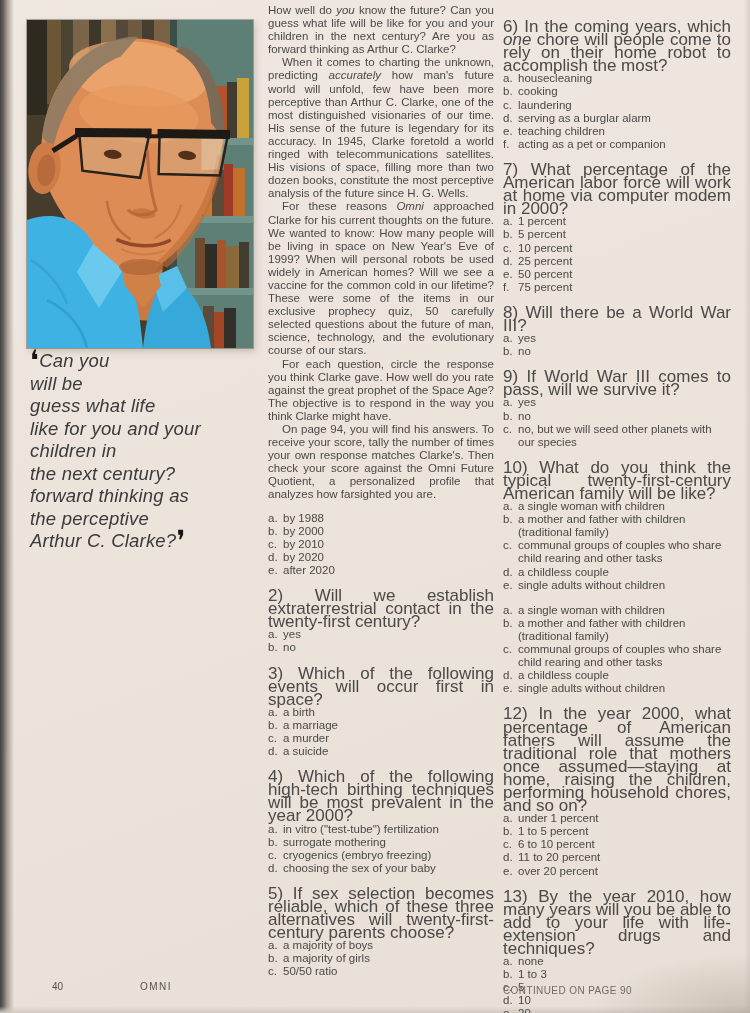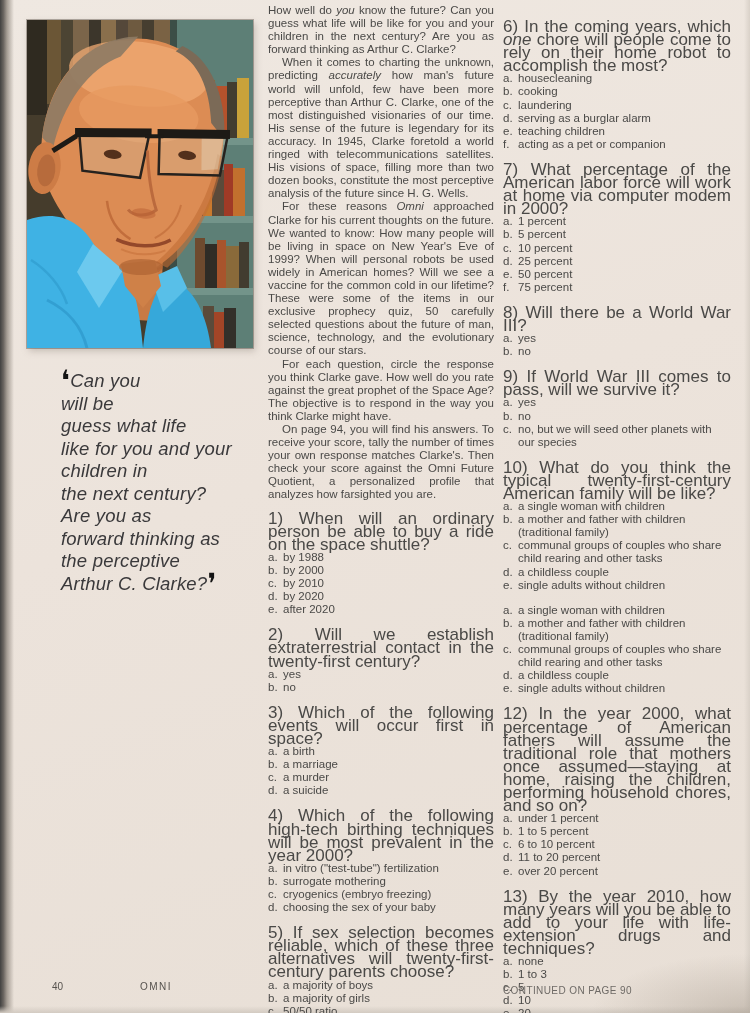--- a/index.html
+++ b/index.html
@@ -15,22 +15,22 @@
     background:linear-gradient(to left,#d9d1c8,rgba(236,228,220,0));}
   .edge-bottom{position:absolute;left:0;right:0;bottom:0;height:7px;
     background:linear-gradient(to top,#d3cbc2,rgba(236,228,220,0));}
   .corner-shadow{position:absolute;right:0;bottom:0;width:160px;height:60px;
     background:radial-gradient(ellipse at 100% 100%,rgba(150,138,124,.38),rgba(150,138,124,0) 70%);}
 
   .photo{position:absolute;left:27px;top:20px;width:226px;height:328px;margin:0;
     box-shadow:0 0 0 1px rgba(60,50,40,.35),2px 3px 7px rgba(120,110,100,.35);}
   .photo svg{display:block;width:100%;height:100%;}
 
-  .pull-quote{position:absolute;left:30px;top:370px;width:218px;
-    font-style:italic;font-size:18.5px;line-height:22.5px;color:#3a393b;letter-spacing:.2px;margin-left:31px;}
+  .pull-quote{position:absolute;left:30px;top:350px;width:218px;
+    font-style:italic;font-size:18.5px;line-height:22.5px;color:#3a393b;letter-spacing:.2px;}
   .pq-mark{font-style:normal;font-size:28px;line-height:0;position:relative;top:3px;color:#141414;
     font-family:"DejaVu Sans",sans-serif;}
 
   .col{position:absolute;top:4px;}
   .col-mid{left:268px;width:226px;}
   .col-right{left:503px;width:228px;top:20px;}
 
   .article p{margin:0;text-align:justify;font-size:11.5px;line-height:13.1px;}
   .article p.ind{text-indent:14px;}
   .article i, .qtext i{font-style:italic;}
@@ -141,37 +141,35 @@
   </svg>
 </figure>
 
 <aside class="pull-quote">
     <div class="pq-line"><span class="pq-mark">❛</span><span>Can you</span></div>
     <div class="pq-line"><span>will be</span></div>
     <div class="pq-line"><span>guess what life</span></div>
     <div class="pq-line"><span>like for you and your</span></div>
     <div class="pq-line"><span>children in</span></div>
     <div class="pq-line"><span>the next century?</span></div>
-    <div class="pq-line"><span>Are you as</span></div>
     <div class="pq-line"><span>forward thinking as</span></div>
     <div class="pq-line"><span>the perceptive</span></div>
     <div class="pq-line"><span>Arthur C. Clarke?</span><span class="pq-mark">❜</span></div>
   </aside>
 
 <div class="col col-mid">
   <div class="article">
       <p><span>How well do </span><i>you</i><span> know the future? Can you guess what life will be like for you and your children in the next century? Are you as forward thinking as Arthur C. Clarke?</span></p>
       <p class="ind"><span>When it comes to charting the unknown, predicting </span><i>accurately</i><span> how man's future world will unfold, few have been more perceptive than Arthur C. Clarke, one of the most distinguished visionaries of our time. His sense of the future is legendary for its accuracy. In 1945, Clarke foretold a world ringed with telecommunications satellites. His visions of space, filling more than two dozen books, constitute the most perceptive analysis of the future since H. G. Wells.</span></p>
       <p class="ind"><span>For these reasons </span><i>Omni</i><span> approached Clarke for his current thoughts on the future. We wanted to know: How many people will be living in space on New Year's Eve of 1999? When will personal robots be used widely in American homes? Will we see a vaccine for the common cold in our lifetime? These were some of the items in our exclusive prophecy quiz, 50 carefully selected questions about the future of man, science, technology, and the evolutionary course of our stars.</span></p>
       <p class="ind"><span>For each question, circle the response you think Clarke gave. How well do you rate against the great prophet of the Space Age? The objective is to respond in the way you think Clarke might have.</span></p>
       <p class="ind"><span>On page 94, you will find his answers. To receive your score, tally the number of times your own response matches Clarke's. Then check your score against the Omni Future Quotient, a personalized profile that analyzes how farsighted you are.</span></p>
     </div>
   <div class="quiz qcol">
       <section class="qblock">
-        <p class="qtext"><span>1) When will an ordinary person be able to buy a ride on the space shuttle?</span></p>
         <div class="opt">
           <span class="okey">a.</span>
           <span class="otxt">by 1988</span>
         </div>
         <div class="opt">
           <span class="okey">b.</span>
           <span class="otxt">by 2000</span>
         </div>
         <div class="opt">
           <span class="okey">c.</span>

